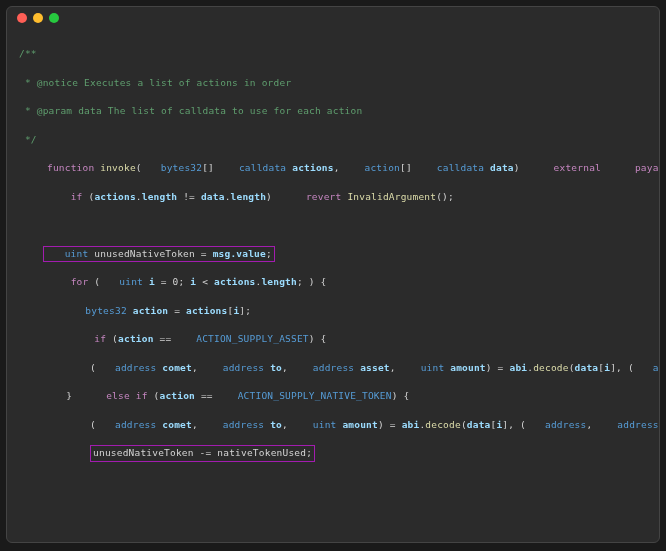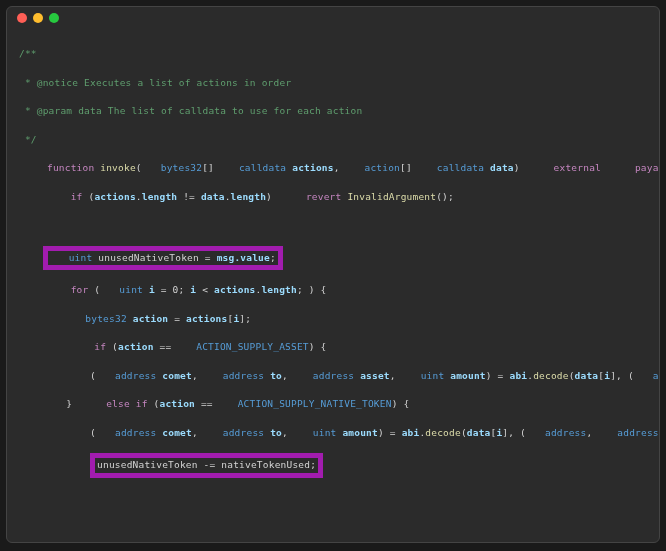--- a/index.html
+++ b/index.html
@@ -41,21 +41,21 @@
     padding: 4px 12px 12px 12px;
     white-space: pre;
     letter-spacing: 0.2px;
   }
   .cm { color: #5f9e6e; } 
   .kw { color: #c586c0; margin-left: 28px; } 
   .ty { color: #569cd6; margin-left: 19px; } 
   .fn { color: #dcdcaa; margin-top: 8px; } 
   .id { color: #9cdcfe; font-weight: bold; }
   .hl {
-    border: 5px solid #a21caf;
+    border: 1px solid #a21caf;
     display: inline-block;
     padding: 0 2px;
     margin: -1px 0;
   }
   .line { display: block; min-height: 1.5em; }
 </style>
 </head>
 <body>
 
 <div class="window">

